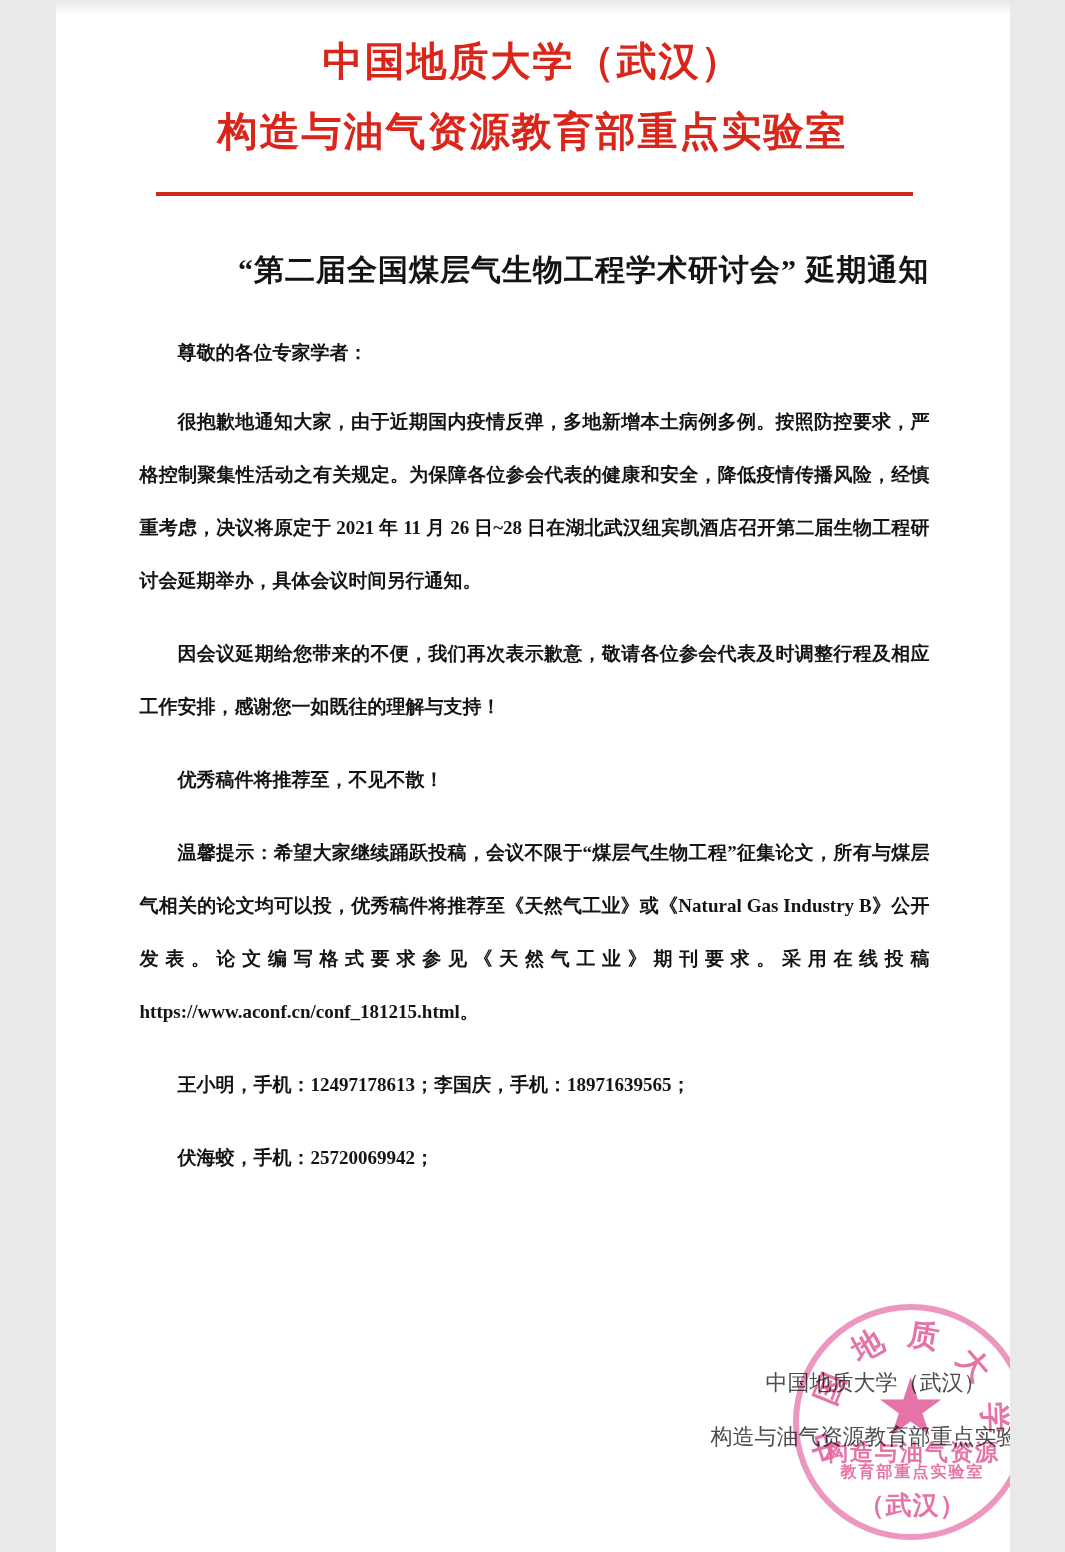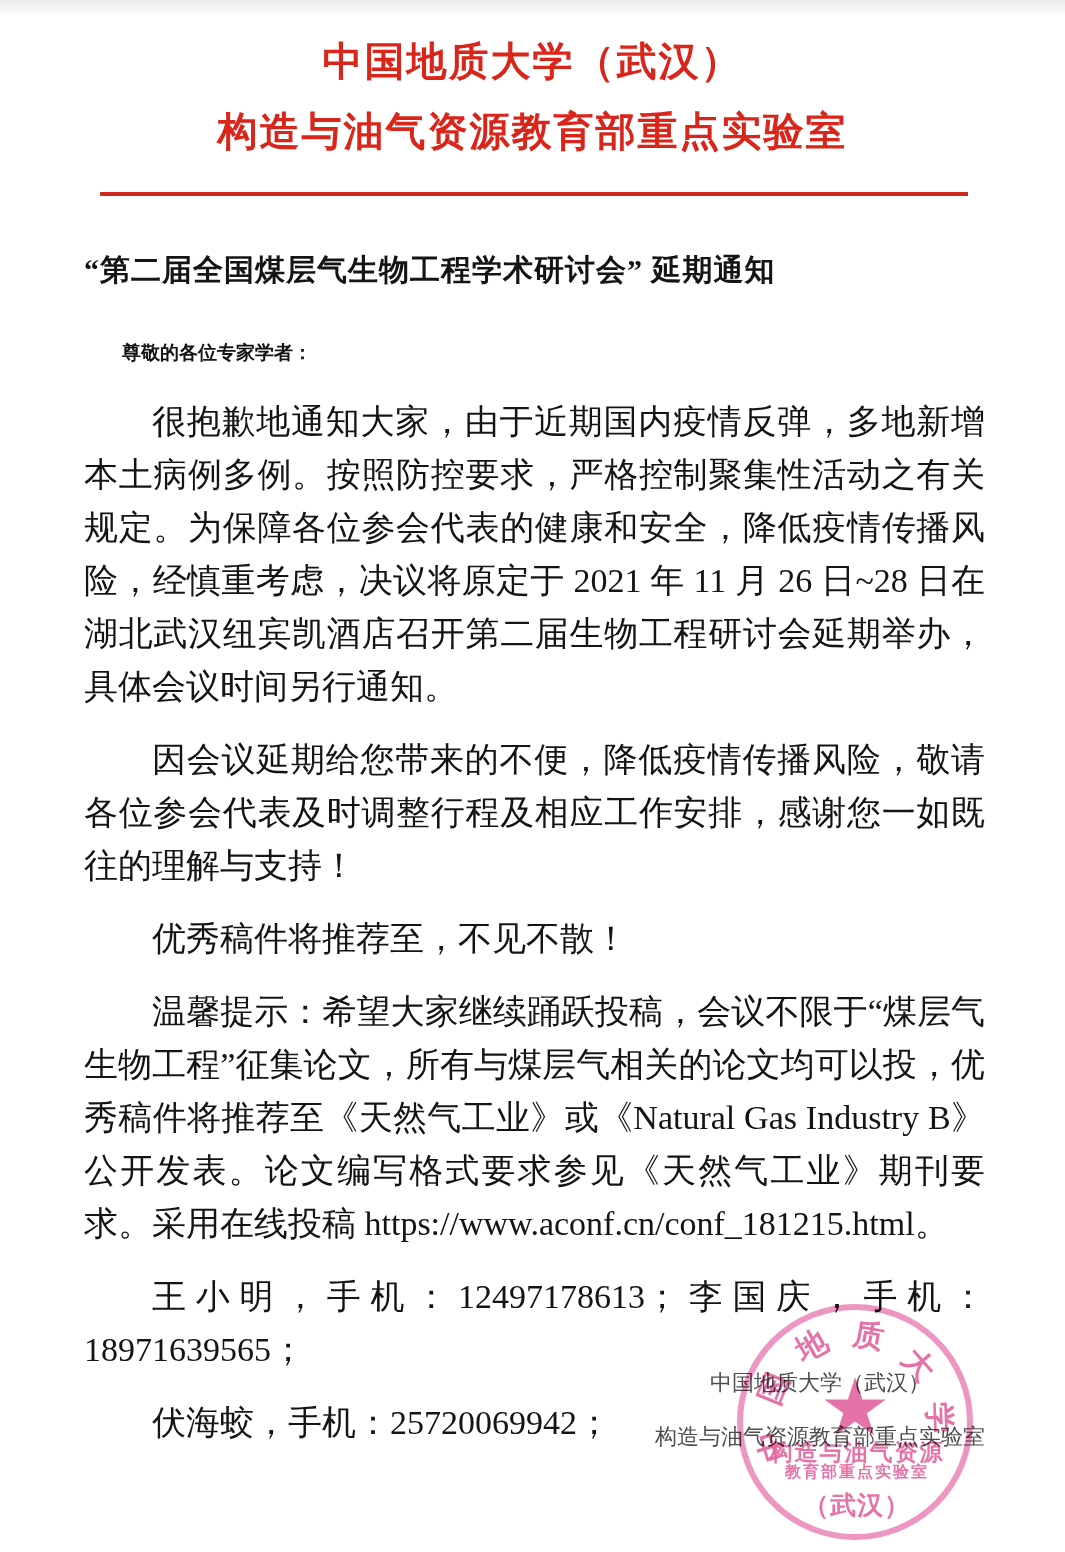--- a/index.html
+++ b/index.html
@@ -1,37 +1,37 @@
 <!DOCTYPE html>
 <html><head>
 <meta charset="utf-8">
 <style>
   html,body{margin:0;padding:0;background:#e9e9e9;}
   .page{
     position:relative;
-    width:1065px;height:1552px;
+    width:954px;height:1552px;
     margin:0 auto;
     background:#ffffff;
     overflow:hidden;
     font-family:"Liberation Serif","DejaVu Serif",serif;
     color:var(--body,#141414);
   }
   .page::before{
     content:"";position:absolute;left:0;top:0;right:0;height:16px;
     background:linear-gradient(180deg,rgba(120,120,120,.16),rgba(255,255,255,0));
     pointer-events:none;
   }
   .letterhead{padding-top:38px;text-align:center;color:var(--red,#d9251a);font-weight:700;}
   .lh-line{font-size:40px;line-height:48px;letter-spacing:2px;}
   .lh-line + .lh-line{margin-top:22px;}
   .lh-rule{height:4px;background:var(--redline,#cf2920);margin:36px 97px 0 100px;}
   .content{padding:0 80px 0 84px;}
-  .title{margin:54px 0 0;text-align:left;font-size:30px;line-height:40px;font-weight:700;letter-spacing:1px;}
+  .title{margin:54px 0 0;text-align:right;font-size:30px;line-height:40px;font-weight:700;letter-spacing:1px;}
   .salutation{margin:36px 0 0;font-size:19px;line-height:53px;text-indent:2em;font-weight:600;}
-  .body{margin:16px 0 0;font-size:34px;line-height:53px;text-indent:2em;text-align:justify;font-weight:400;}
+  .body{margin:16px 0 0;font-size:19px;line-height:53px;text-indent:2em;text-align:justify;font-weight:700;}
   .body + .body{margin-top:20px;}
   .heading{margin-top:16px;}
   .contact{margin-top:19px;}
 
   .signature{
     position:absolute;left:645px;top:1372px;width:350px;
     text-align:center;color:var(--gray,#4d4d4d);
     font-size:22px;font-weight:500;
   }
   .sig-line{line-height:22px;margin-bottom:32px;white-space:nowrap;}
@@ -67,21 +67,21 @@
   <header class="letterhead">
     <div class="lh-line">中国地质大学（武汉）</div>
     <div class="lh-line">构造与油气资源教育部重点实验室</div>
     <div class="lh-rule"></div>
   </header>
 
   <main class="content">
     <h1 class="title">“第二届全国煤层气生物工程学术研讨会” 延期通知</h1>
     <p class="salutation">尊敬的各位专家学者：</p>
     <p class="body">很抱歉地通知大家，由于近期国内疫情反弹，多地新增本土病例多例。按照防控要求，严格控制聚集性活动之有关规定。为保障各位参会代表的健康和安全，降低疫情传播风险，经慎重考虑，决议将原定于 2021 年 11 月 26 日~28 日在湖北武汉纽宾凯酒店召开第二届生物工程研讨会延期举办，具体会议时间另行通知。</p>
-    <p class="body">因会议延期给您带来的不便，降低疫情传播风险，敬请各位参会代表及时调整行程及相应工作安排，感谢您一如既往的理解与支持！</p>
+    <p class="body">因会议延期给您带来的不便，我们再次表示歉意，敬请各位参会代表及时调整行程及相应工作安排，感谢您一如既往的理解与支持！</p>
     <p class="body">优秀稿件将推荐至，不见不散！</p>
     <p class="body">温馨提示：希望大家继续踊跃投稿，会议不限于“煤层气生物工程”征集论文，所有与煤层气相关的论文均可以投，优秀稿件将推荐至《天然气工业》或《Natural Gas Industry B》公开发表。论文编写格式要求参见《天然气工业》期刊要求。采用在线投稿 https://www.aconf.cn/conf_181215.html。</p>
     <p class="body contact">王小明，手机：12497178613；李国庆，手机：18971639565；</p>
     <p class="body contact">伏海蛟，手机：25720069942；</p>
   </main>
 
   <div class="signature">
     <div class="sig-line">中国地质大学（武汉）</div>
     <div class="sig-line">构造与油气资源教育部重点实验室</div>
   </div>

